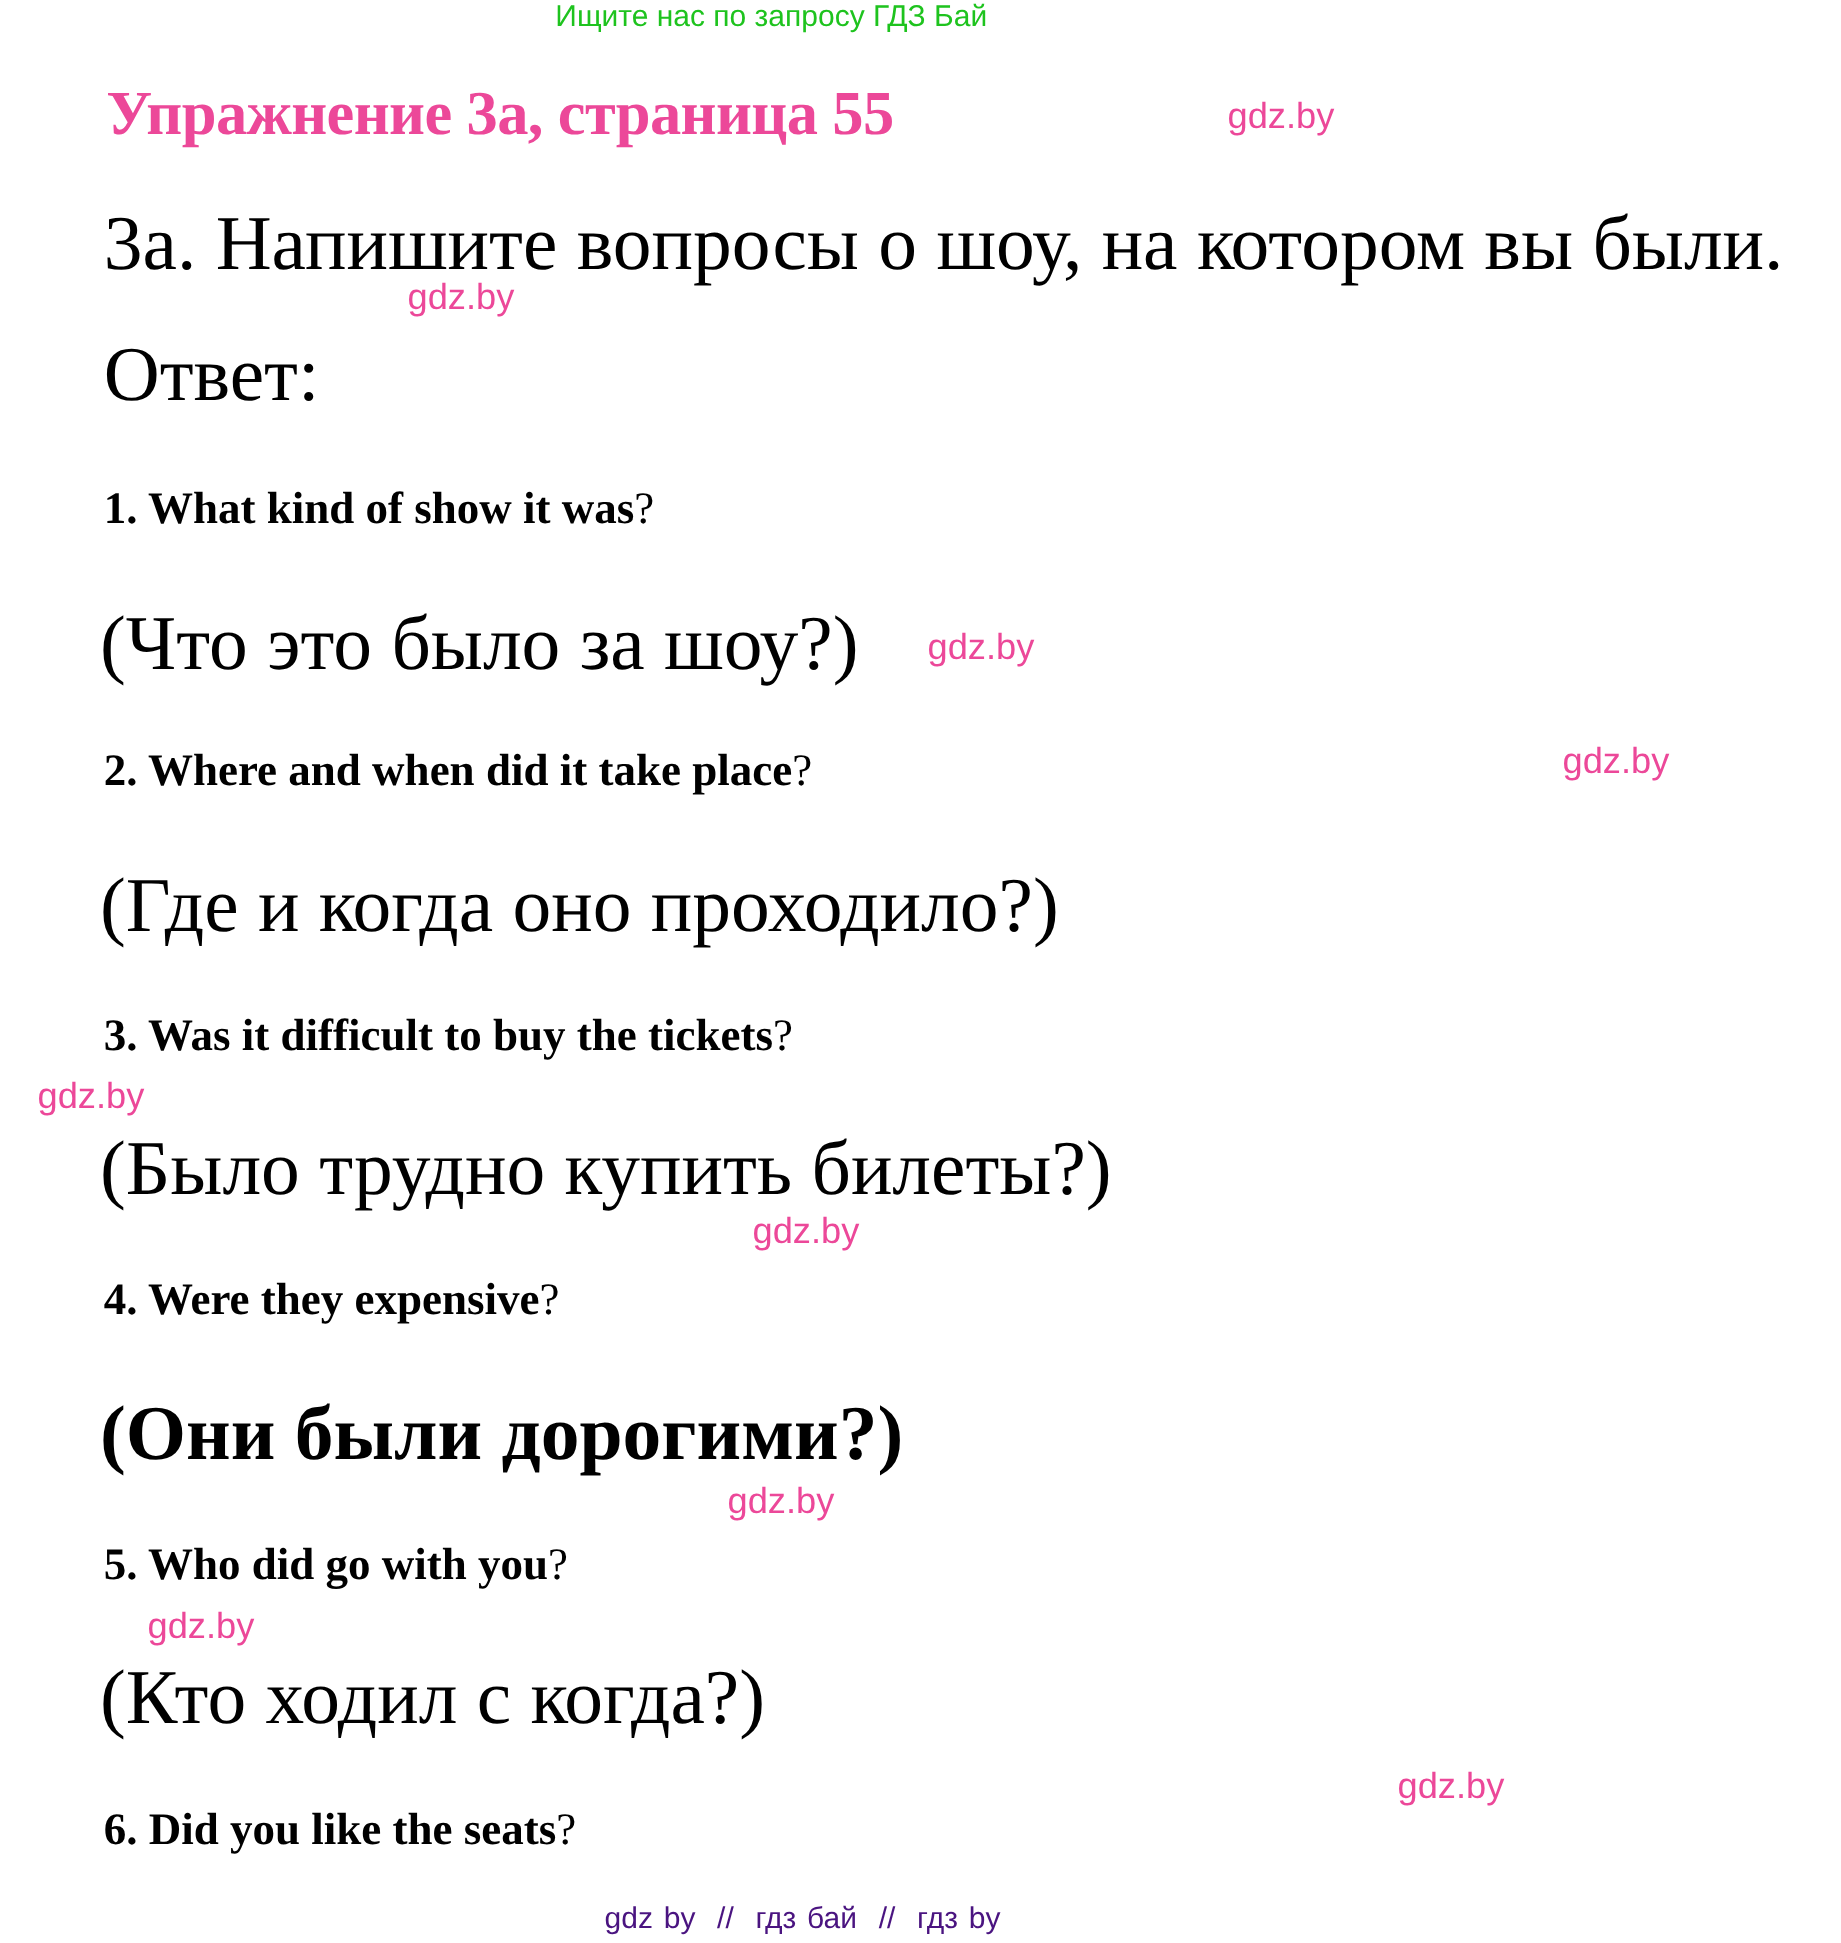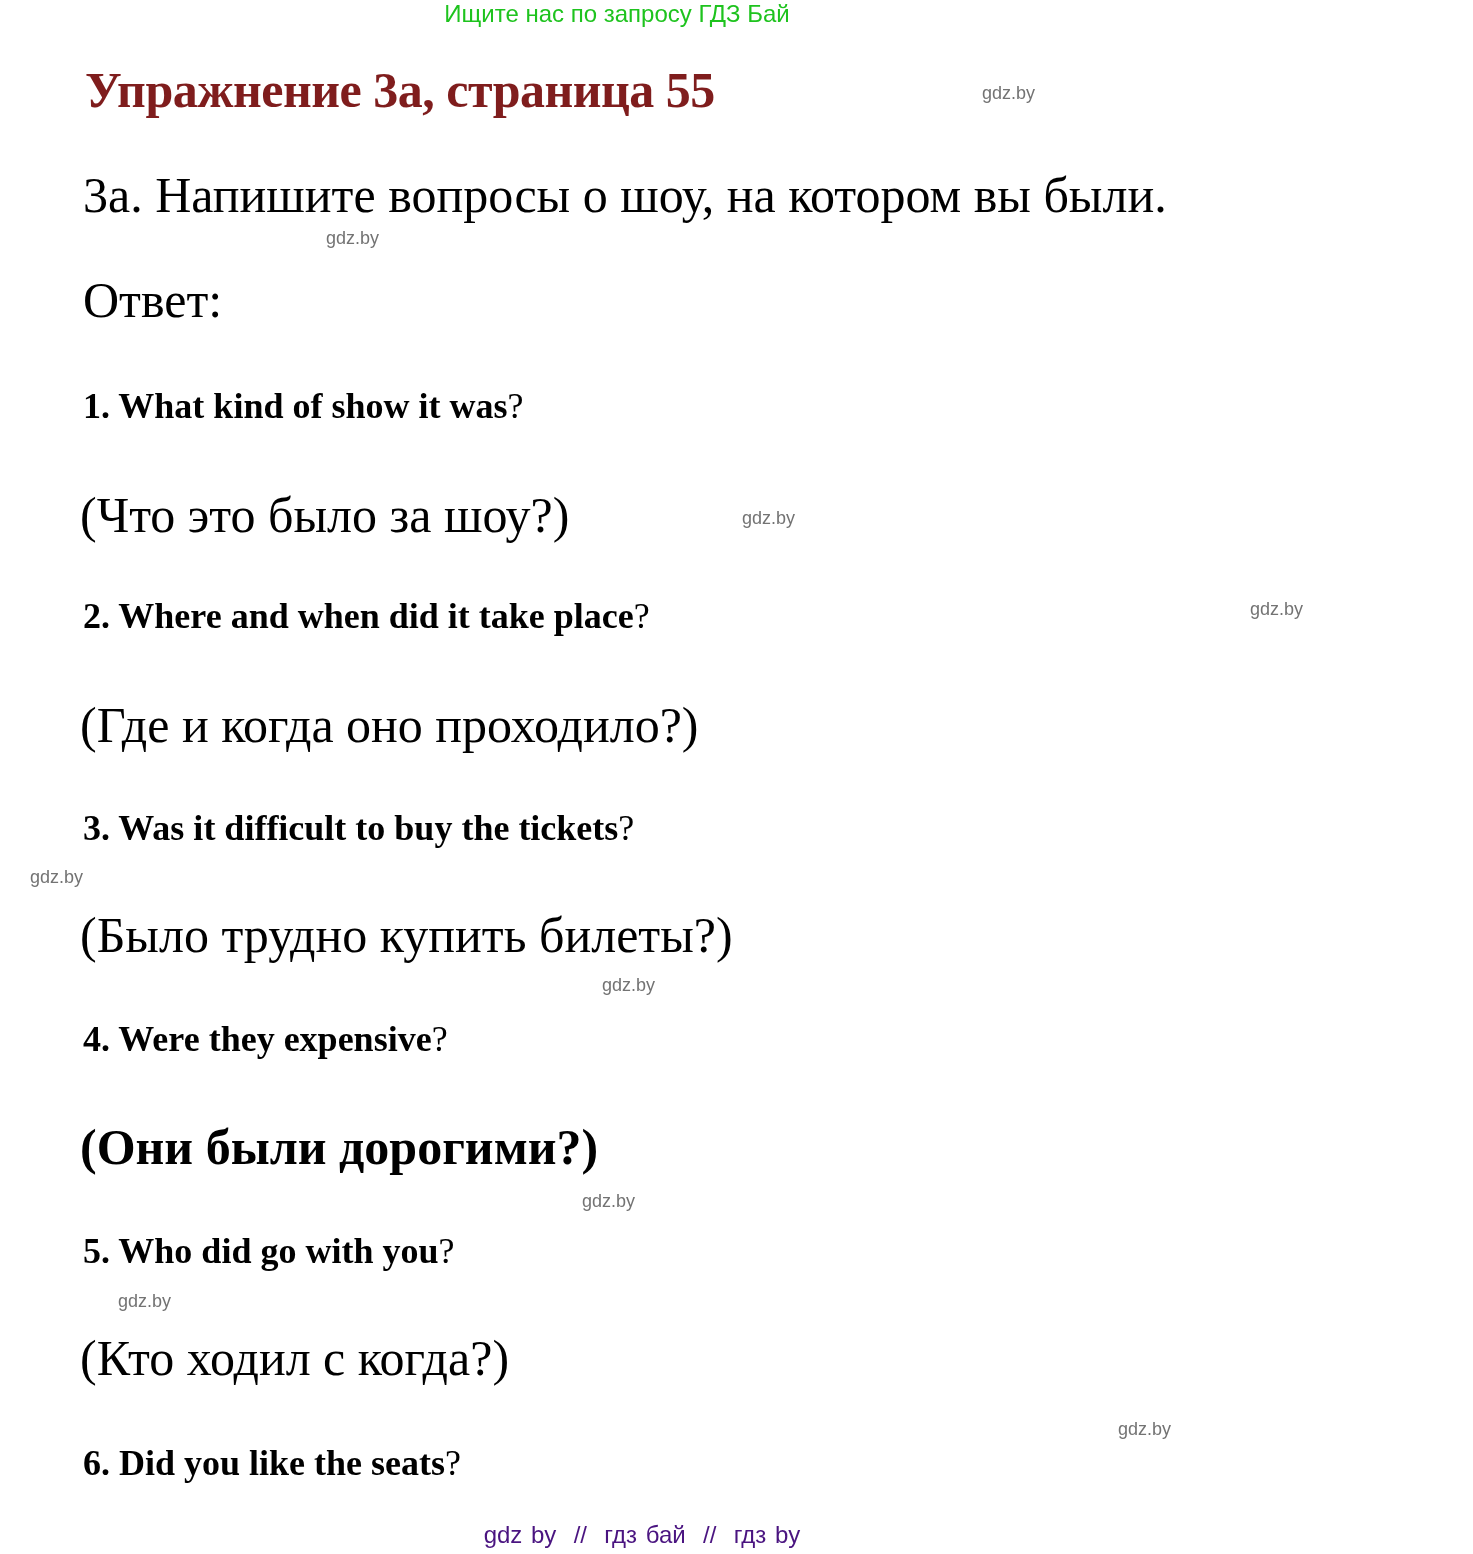--- a/index.html
+++ b/index.html
@@ -6,31 +6,31 @@
   body { width: 1473px; height: 1554px; position: relative; overflow: hidden; }
   .abs { position: absolute; white-space: nowrap; }
   .top-banner {
     left: 0; width: 1234px; top: 0; text-align: center;
     font-family: "Liberation Sans", sans-serif; font-size: 24px; color: #1ec31e;
     line-height: 28px;
   }
   .title {
     left: 85px; top: 60px;
     font-family: "Liberation Serif", serif; font-weight: bold; font-size: 50px;
-    color: #7f1d1d; line-height: 60px; letter-spacing: -0.5px;
+    color: #ec4899; line-height: 60px; letter-spacing: -0.5px;
   }
   .serif-reg {
-    font-family: "Liberation Serif", serif; font-size: 50px; color: #000; line-height: 60px;
+    font-family: "Liberation Serif", serif; font-size: 62px; color: #000; line-height: 60px;
   }
   .q {
     font-family: "Liberation Serif", serif; font-size: 36px; color: #000; line-height: 60px;
   }
   .q .b { font-weight: bold; }
   .wm {
-    font-family: "Liberation Sans", sans-serif; font-size: 18px; color: #737373; line-height: 30px;
+    font-family: "Liberation Sans", sans-serif; font-size: 29px; color: #ec4899; line-height: 30px;
   }
   .footer {
     left: 0; width: 1284px; top: 1520px; text-align: center;
     font-family: "Liberation Sans", sans-serif; font-size: 24px; color: #4a1480;
     line-height: 30px; word-spacing: 2px;
   }
 </style>
 </head>
 <body>
 

